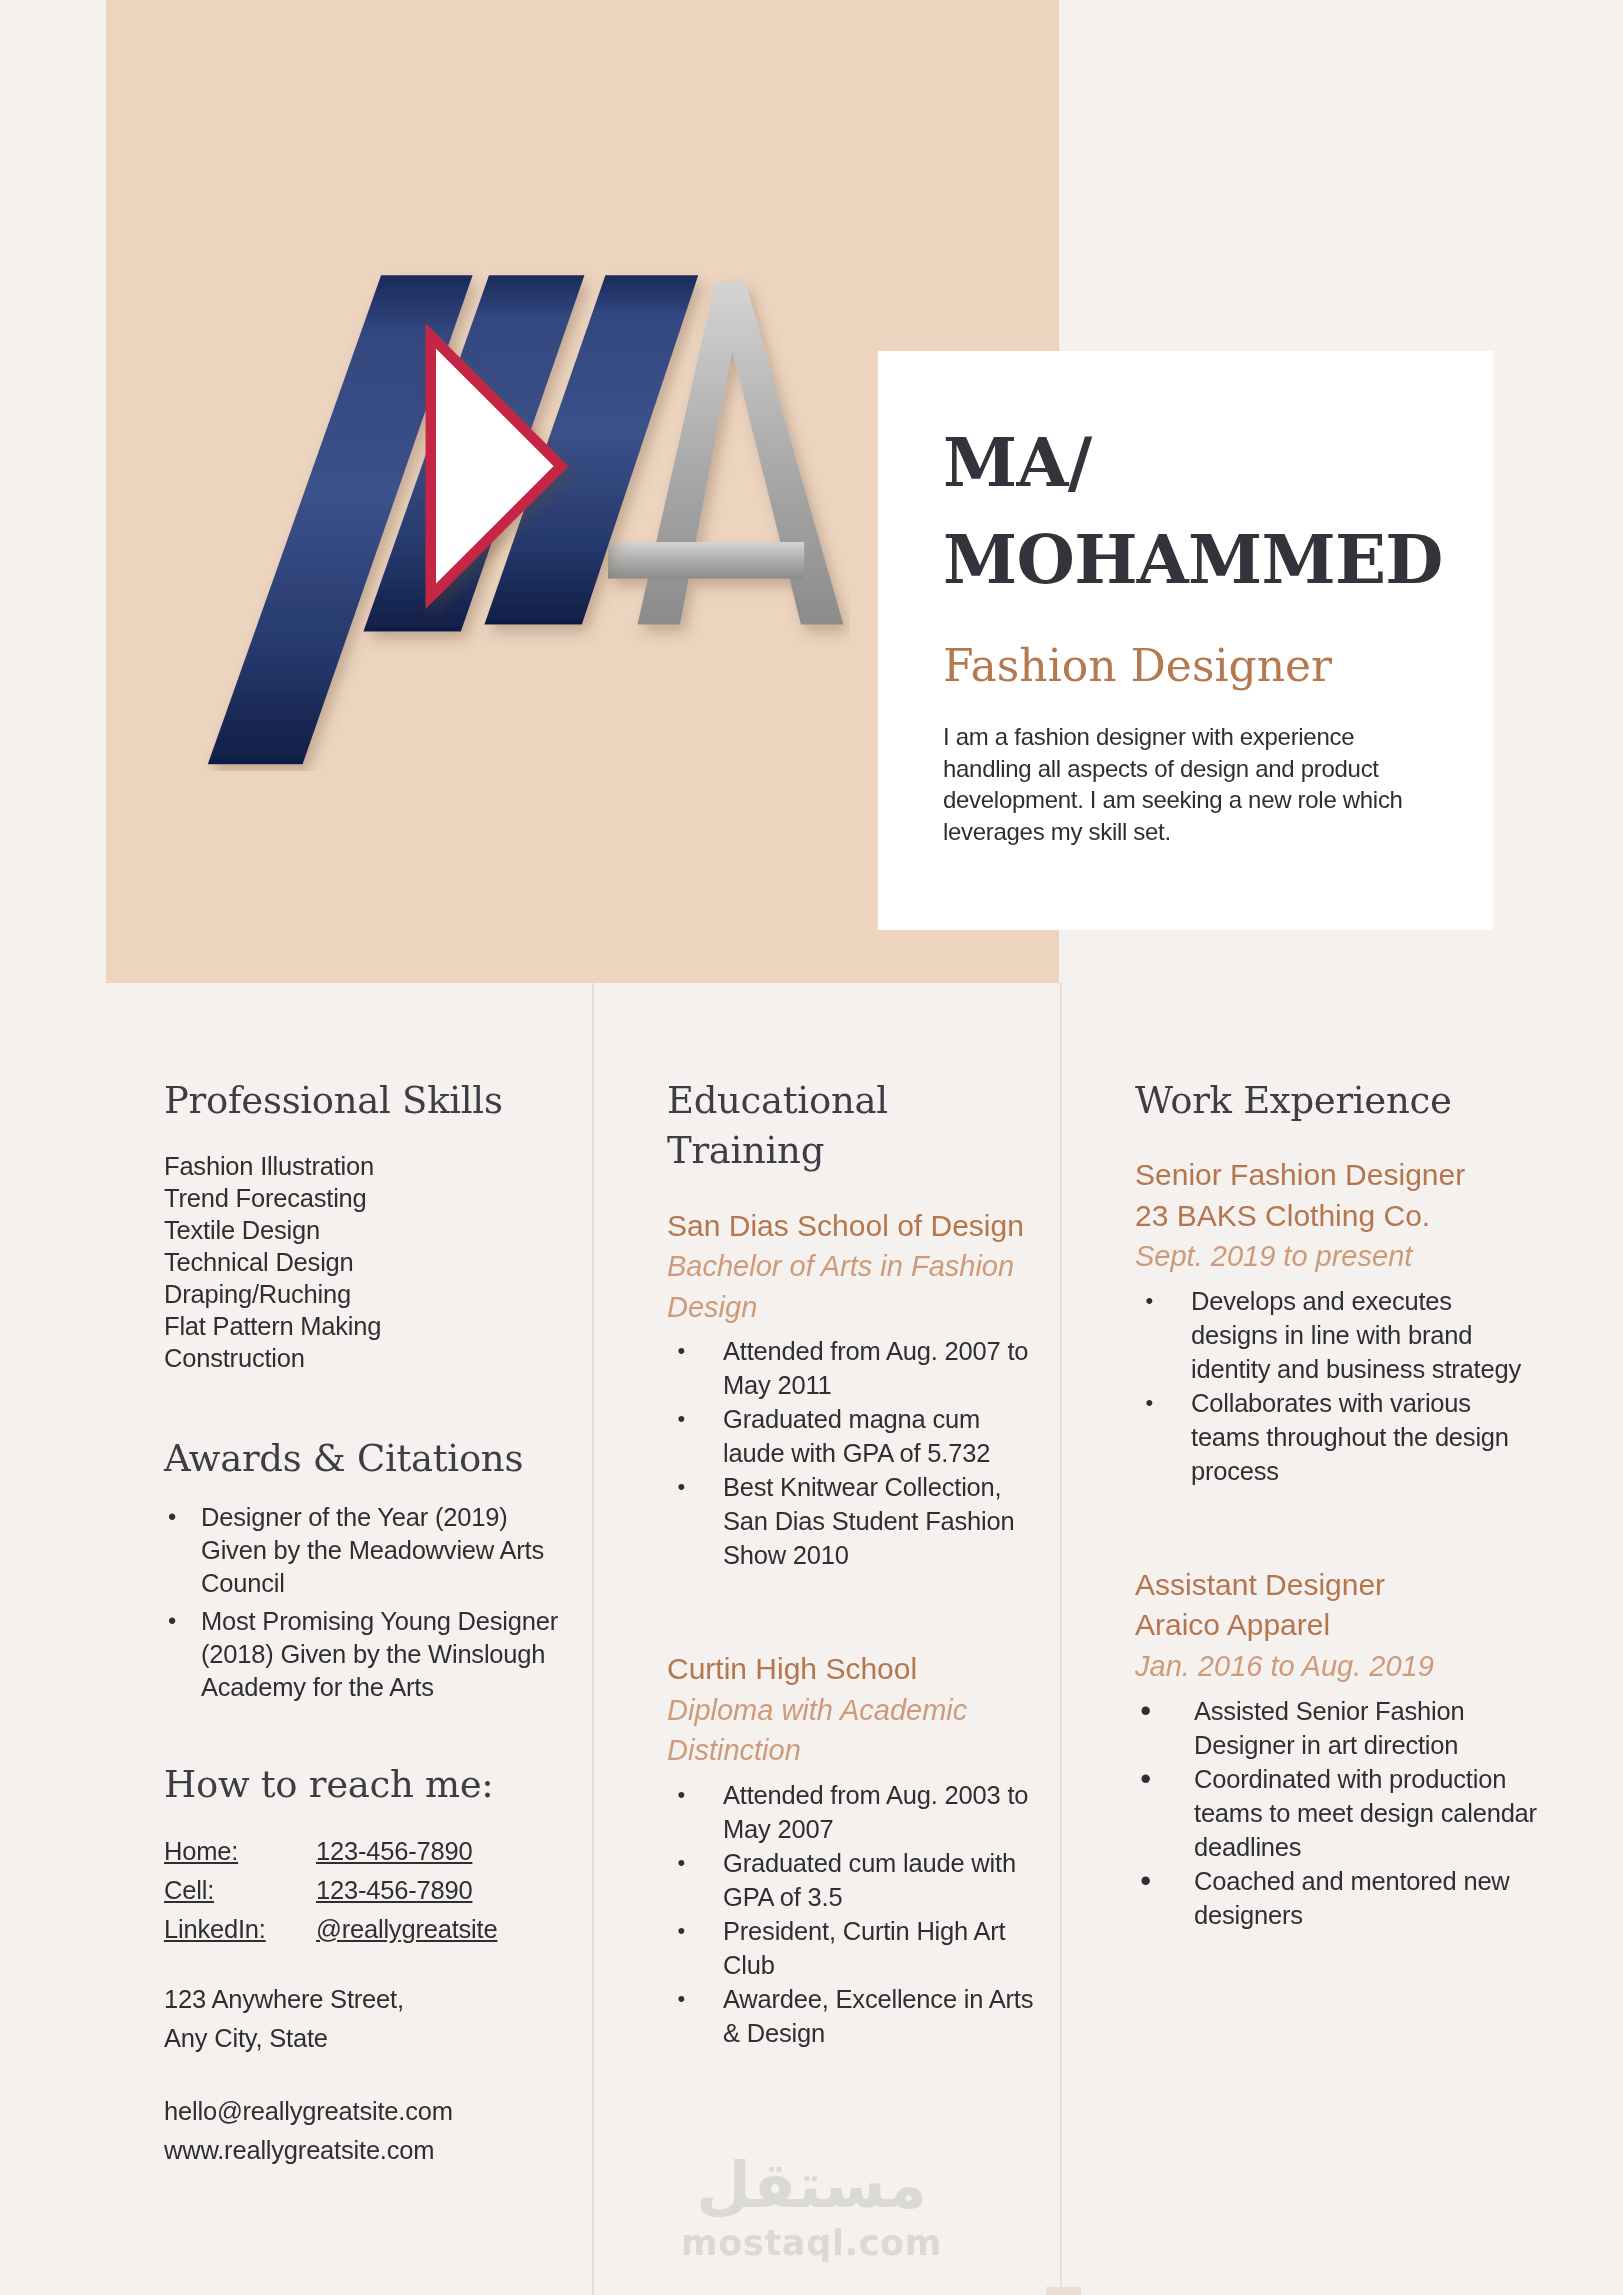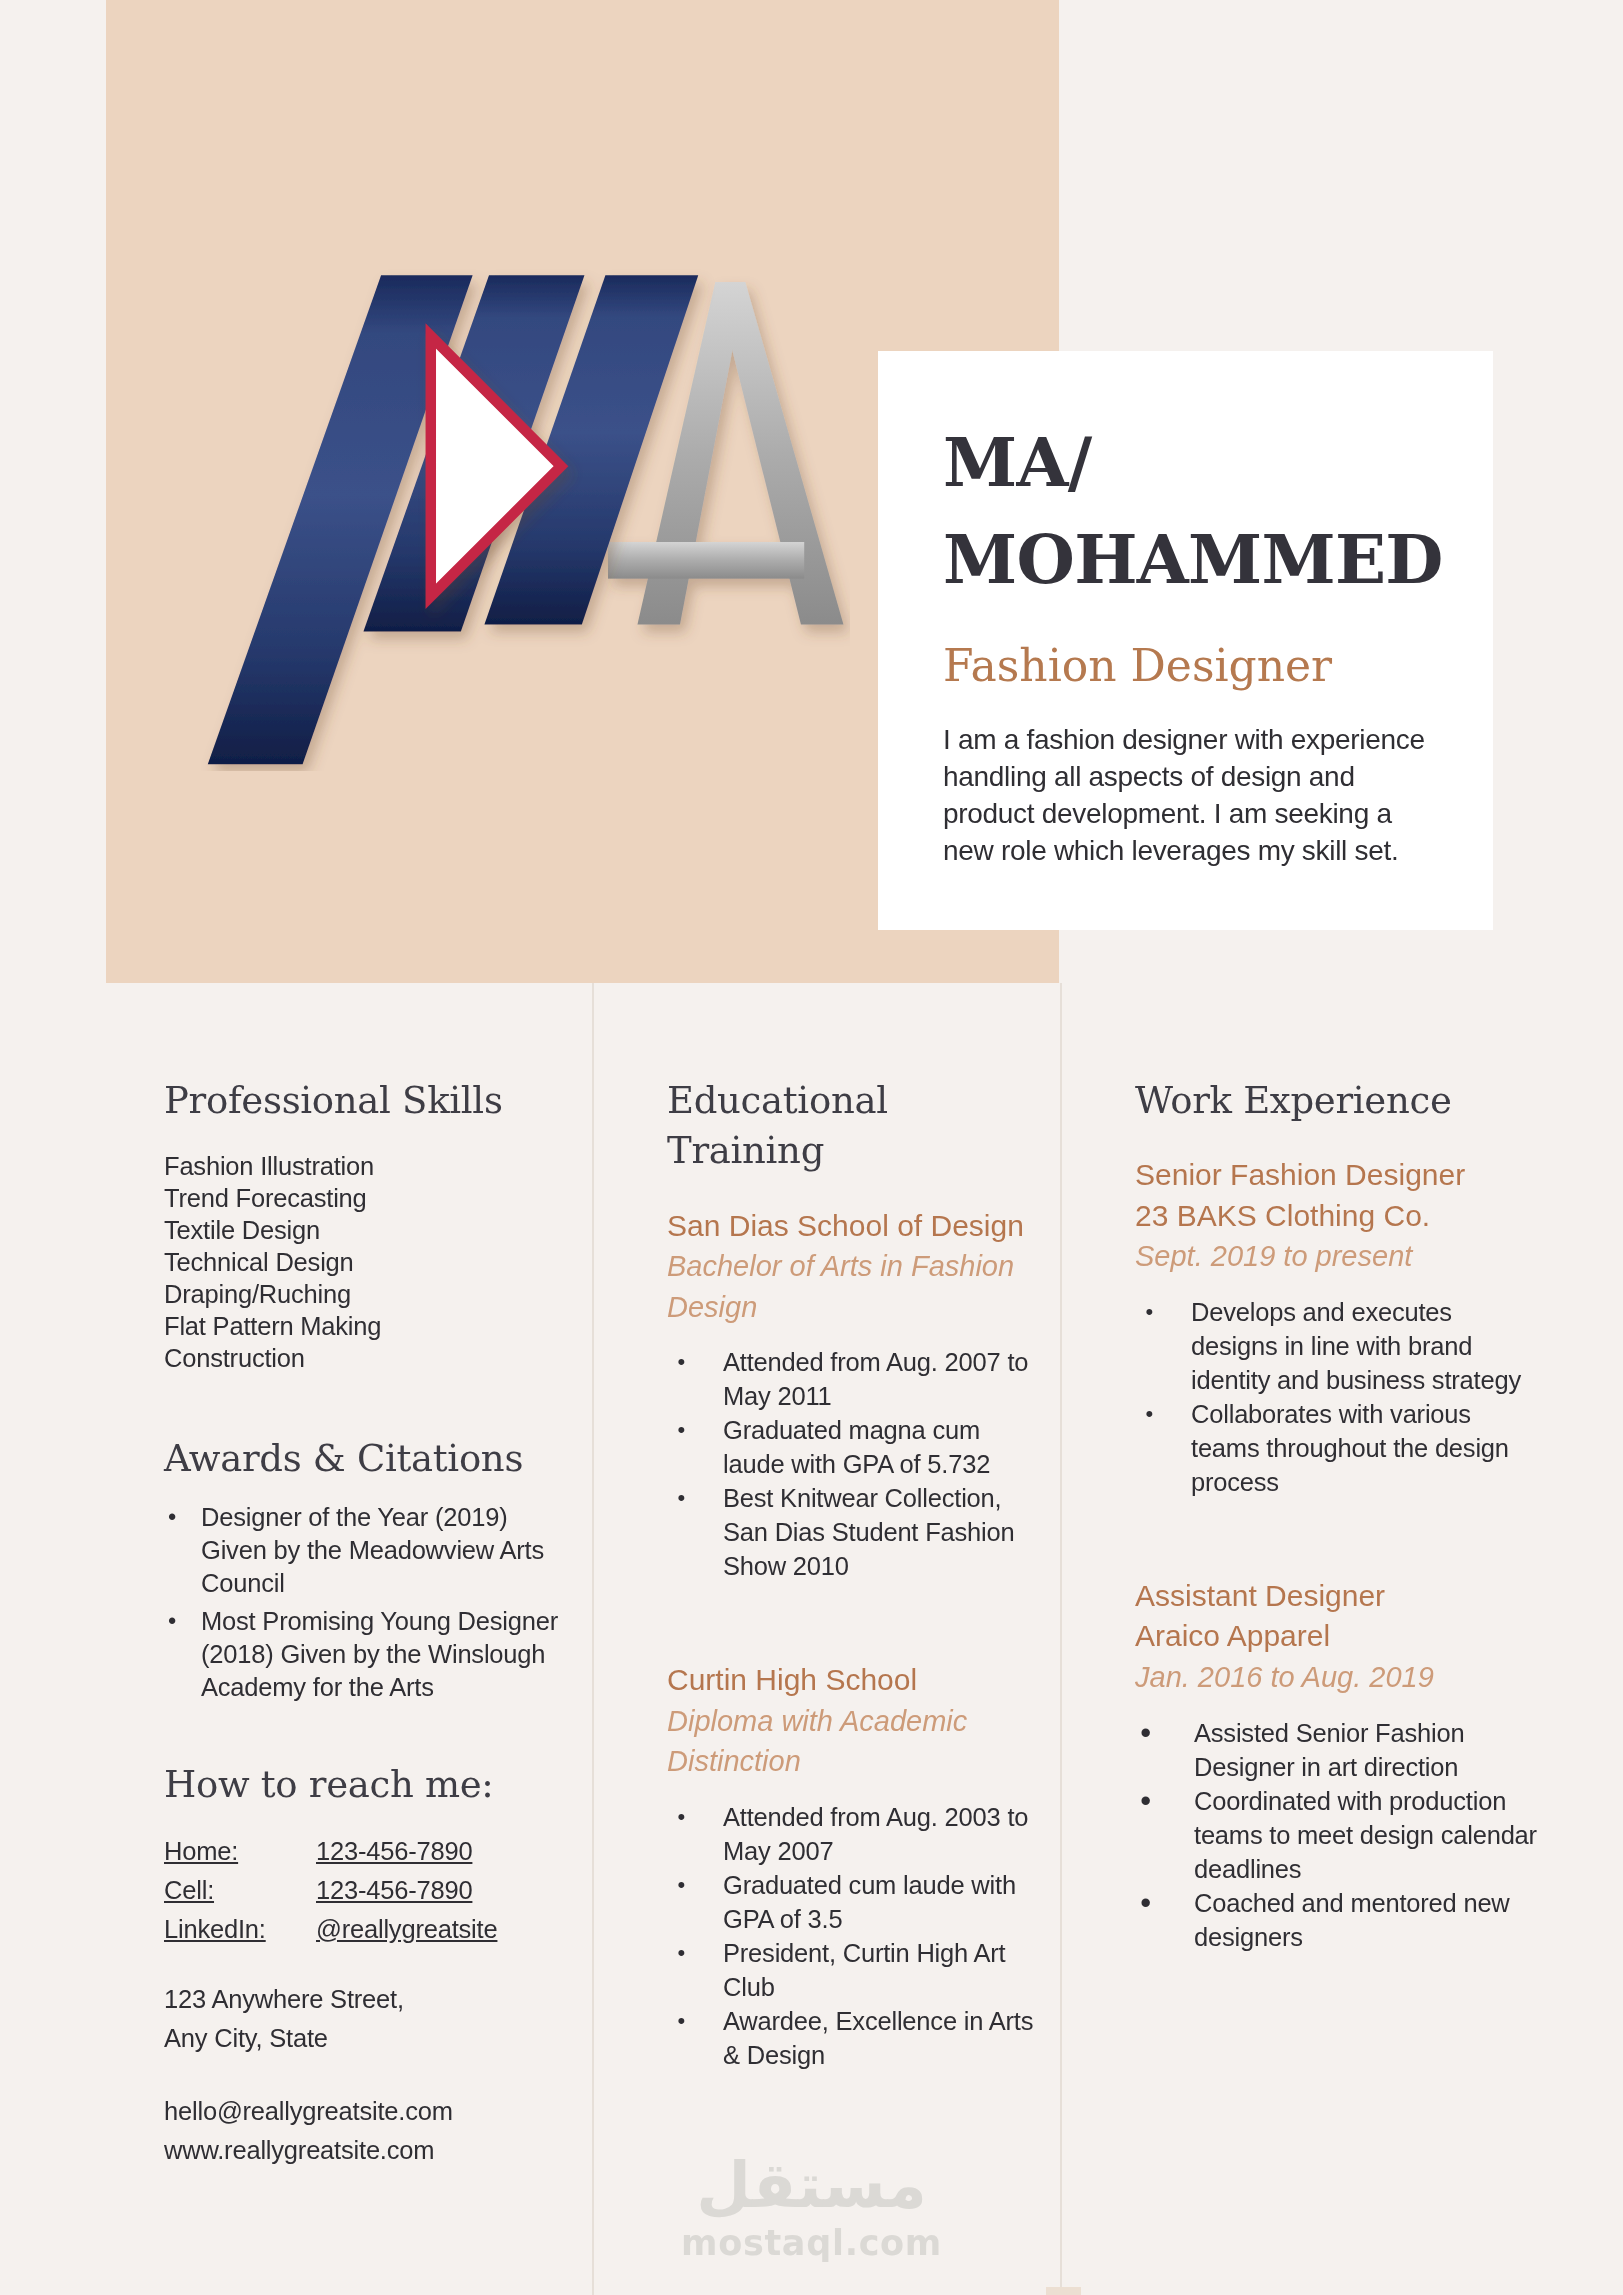--- a/index.html
+++ b/index.html
@@ -22,21 +22,21 @@
     font-family:"DejaVu Serif","Liberation Serif",serif;
     font-weight:700;font-size:67px;line-height:1.45;letter-spacing:-0.7px;
     color:#34333B;margin:0;
   }
   .job-heading{
     font-family:"DejaVu Serif","Liberation Serif",serif;
     font-weight:400;font-size:44px;color:#B5794F;
     margin:34px 0 0 0;line-height:1.1;
   }
   .summary{
-    font-size:28px;line-height:1.33;color:#2F2E33;
+    font-size:24px;line-height:1.33;color:#2F2E33;
     margin:30px 0 0 0;width:504px;letter-spacing:-0.3px;
   }
   
   .divider{position:absolute;top:983px;width:2px;height:1313px;background:#E6DFD8;}
   .divider-1{left:592px;}
   .divider-2{left:1060px;}
   .divider-nub{position:absolute;left:1046px;top:2287px;width:35px;height:8.5px;background:#ECDFD2;}
   .col{position:absolute;top:983px;box-sizing:border-box;padding-top:93px;}
   .col-1{left:164px;width:409px;}
   .col-2{left:667px;width:370px;}
@@ -66,21 +66,21 @@
   .contact-row{display:grid;grid-template-columns:152px 1fr;line-height:39px;}
   .address{margin-top:31px;line-height:39px;}
   .email-block{margin-top:34px;line-height:39px;}
   
   .entry{margin-top:29px;}
   .entry.second{margin-top:77px;}
   .entry-title{font-size:30px;line-height:1.35;color:#B5764E;margin:0;}
   .entry-sub{
     font-size:29px;line-height:1.4;color:#CD9B79;font-style:italic;margin:0;
   }
-  .entry .bullet-list{margin-top:18px;}
+  .entry .bullet-list{margin-top:7px;}
   .col-2 .bullet-list li{padding-left:56px;max-width:330px;margin-bottom:0;line-height:34px;}
   .col-2 .bullet-list li::before{left:10.5px;font-size:22px;}
   .col-3 .bullet-list li{padding-left:56px;max-width:386px;margin-bottom:0;line-height:34px;}
   .col-3 .bullet-list li::before{left:10.5px;font-size:22px;}
   .col-3 .entry.second .bullet-list li{padding-left:59px;max-width:376px;}
   .col-3 .entry.second .bullet-list li::before{left:5.2px;font-size:31px;}
   .work-heading{white-space:nowrap;}
   
   .watermark{
     position:absolute;left:0;top:2154px;width:100%;text-align:center;

